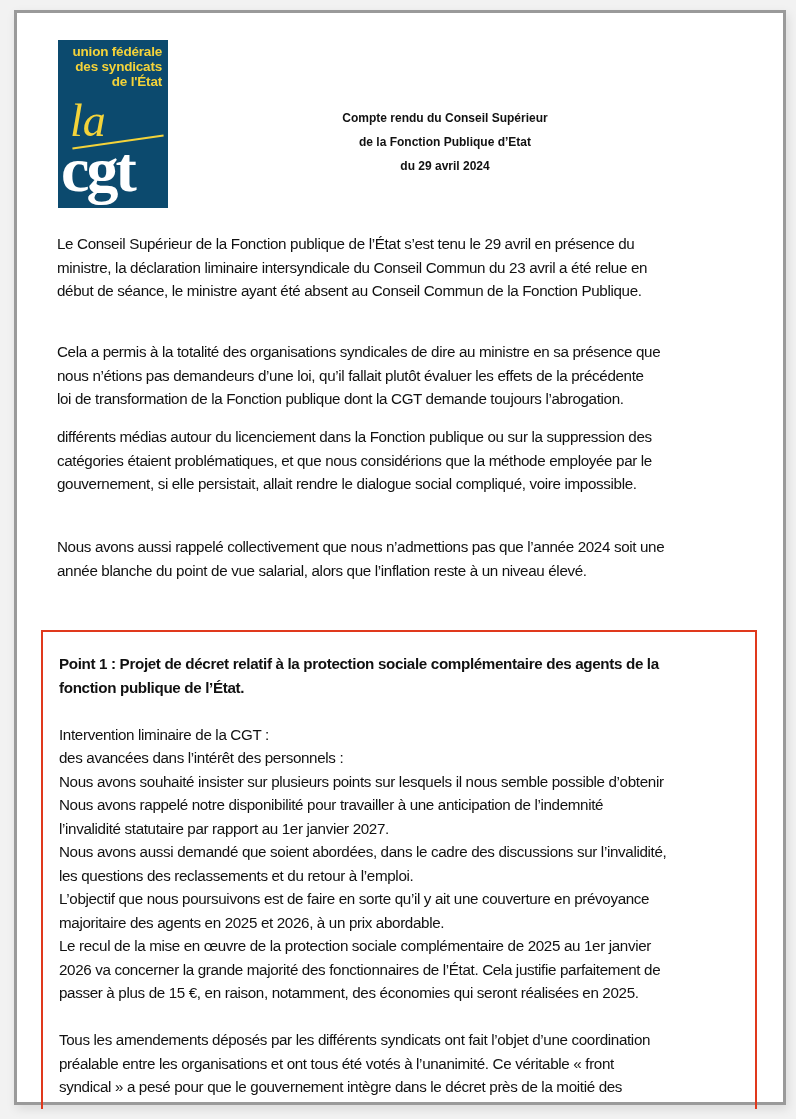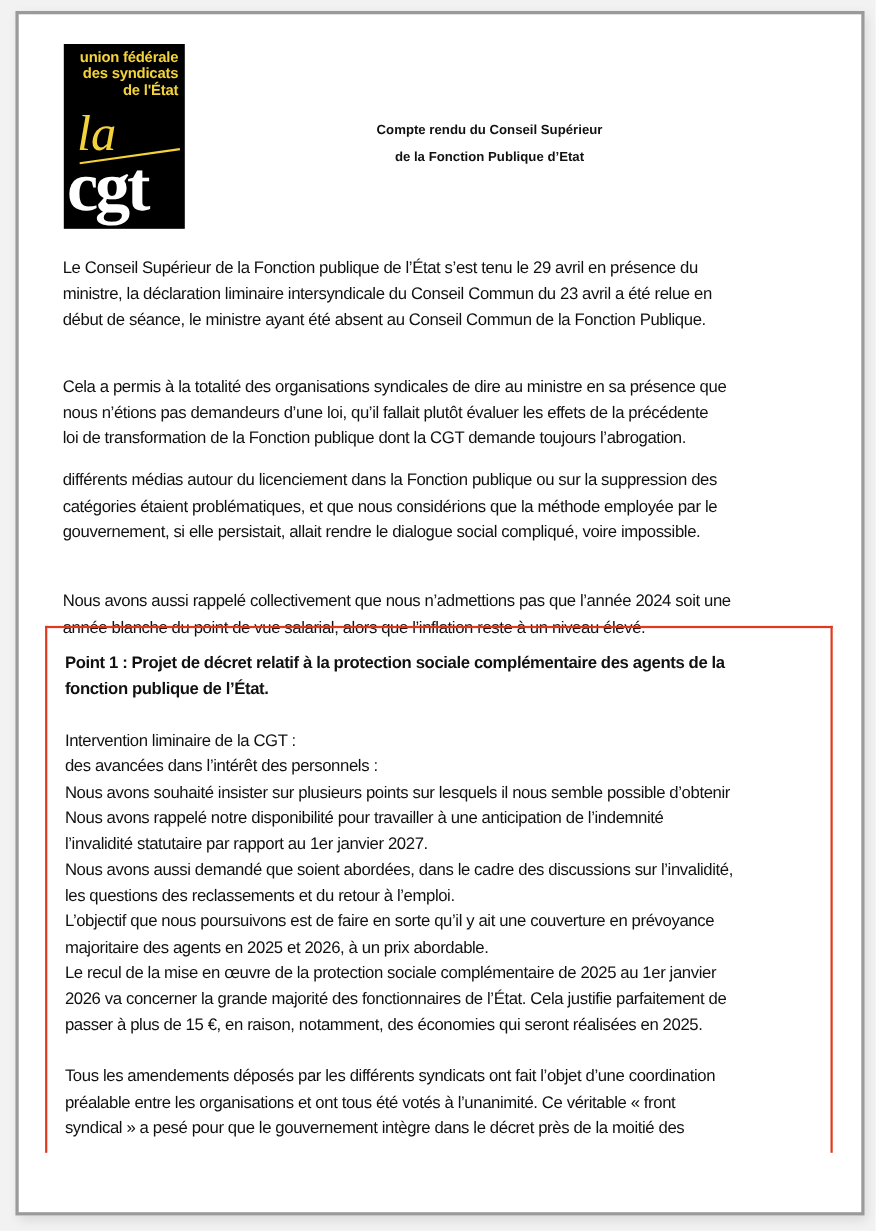--- a/index.html
+++ b/index.html
@@ -8,21 +8,21 @@
     position: relative; overflow: hidden;
     font-family: "Liberation Sans", sans-serif;
   }
   .page {
     position: absolute; left: 14px; top: 10px; width: 766px; height: 1089px;
     background: #ffffff; border: 3px solid #9a9a9a;
     box-shadow: 2px 4px 10px rgba(0,0,0,0.10);
   }
   .logo {
     position: absolute; left: 58px; top: 40px; width: 110px; height: 168px;
-    background: #000000;
+    background: #0c4a6e;
   }
   .logo .union {
     position: absolute; right: 6px; top: 4px; text-align: right;
     color: #f4d33a; font-weight: bold; font-size: 13.5px; line-height: 15px;
     font-family: "Liberation Sans", sans-serif; letter-spacing: -0.2px;
   }
   .logo .la {
     position: absolute; left: 12px; top: 56px;
     color: #f4d33a; font-size: 46px; font-style: italic;
     font-family: "Liberation Serif", serif; line-height: 50px;
@@ -41,21 +41,21 @@
     text-align: center; font-weight: bold; font-size: 12px; line-height: 24px;
     color: #111;
   }
   .body-text {
     position: absolute; left: 57px; width: 700px;
     font-size: 15.2px; line-height: 23.5px; color: #111;
     font-family: "Liberation Sans", sans-serif; letter-spacing: -0.35px;
   }
   .body-text p { margin: 0; }
   .redbox {
-    position: absolute; left: 41px; top: 569px; width: 712px; height: 477px;
+    position: absolute; left: 41px; top: 630px; width: 712px; height: 477px;
     border: 2px solid #e0391d; border-bottom: none;
   }
   .redbox .inner {
     position: absolute; left: 16px; top: 20px; width: 690px;
     font-size: 15.2px; line-height: 23.5px; color: #111; letter-spacing: -0.35px;
   }
   .redbox .heading { font-weight: bold; margin: 0 0 23.5px 0; }
   .redbox p { margin: 0; }
   .gap { height: 23.5px; }
 </style>
@@ -71,20 +71,21 @@
     <div>de l'État</div>
   </div>
   <div class="la">la</div>
   <div class="la-line"></div>
   <div class="cgt">cgt</div>
 </div>
 
 <div class="title">
   <div>Compte rendu du Conseil Supérieur</div>
   <div>de la Fonction Publique d’Etat</div>
+  <div>du 29 avril 2024</div>
 </div>
 
 <div class="body-text" style="top:232px;">
   <p>Le Conseil Supérieur de la Fonction publique de l’État s’est tenu le 29 avril en présence du</p>
   <p>ministre, la déclaration liminaire intersyndicale du Conseil Commun du 23 avril a été relue en</p>
   <p>début de séance, le ministre ayant été absent au Conseil Commun de la Fonction Publique.</p>
 </div>
 
 <div class="body-text" style="top:340px;">
   <p>Cela a permis à la totalité des organisations syndicales de dire au ministre en sa présence que</p>

